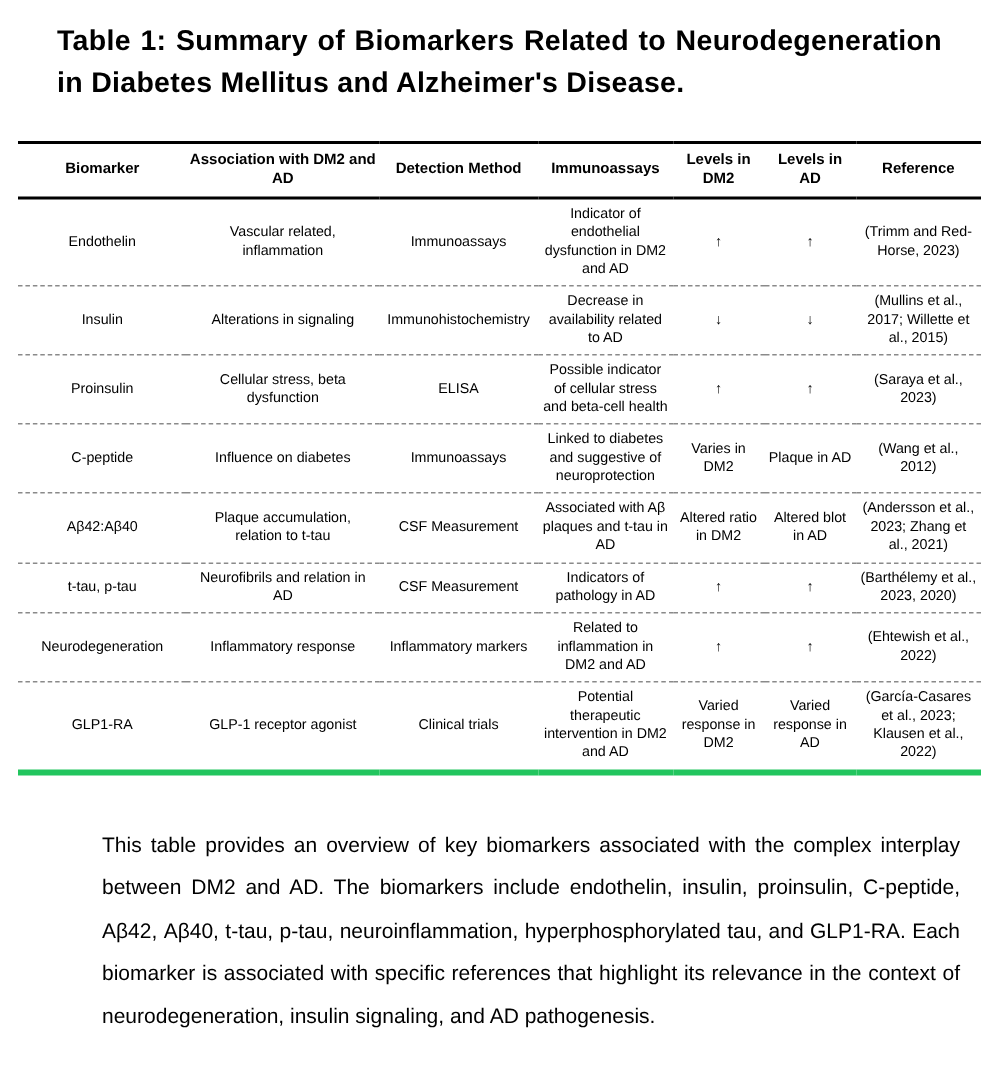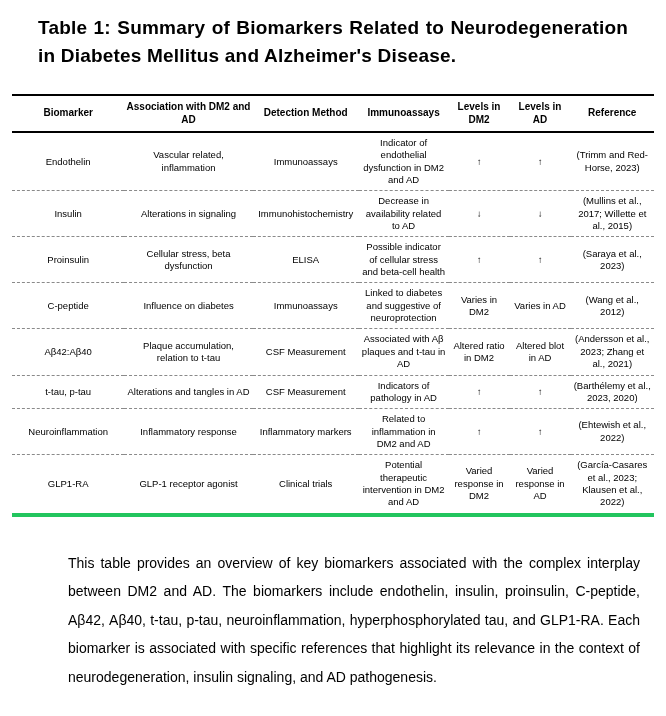--- a/index.html
+++ b/index.html
@@ -113,43 +113,43 @@
         <td>↑</td>
         <td>↑</td>
         <td class="c-ref">(Saraya et al., 2023)</td>
       </tr>
       <tr>
         <td>C-peptide</td>
         <td>Influence on diabetes</td>
         <td>Immunoassays</td>
         <td>Linked to diabetes and suggestive of neuroprotection</td>
         <td>Varies in DM2</td>
-        <td>Varies in AD</td>
+        <td>Plaque in AD</td>
         <td class="c-ref">(Wang et al., 2012)</td>
       </tr>
       <tr>
         <td>Aβ42:Aβ40</td>
         <td>Plaque accumulation, relation to t-tau</td>
         <td>CSF Measurement</td>
         <td>Associated with Aβ plaques and t-tau in AD</td>
         <td>Altered ratio in DM2</td>
         <td>Altered blot in AD</td>
         <td class="c-ref">(Andersson et al., 2023; Zhang et al., 2021)</td>
       </tr>
       <tr>
         <td>t-tau, p-tau</td>
-        <td>Alterations and tangles in AD</td>
+        <td>Neurofibrils and relation in AD</td>
         <td>CSF Measurement</td>
         <td>Indicators of pathology in AD</td>
         <td>↑</td>
         <td>↑</td>
         <td class="c-ref">(Barthélemy et al., 2023, 2020)</td>
       </tr>
       <tr>
-        <td>Neuroinflammation</td>
+        <td>Neurodegeneration</td>
         <td>Inflammatory response</td>
         <td>Inflammatory markers</td>
         <td>Related to inflammation in DM2 and AD</td>
         <td>↑</td>
         <td>↑</td>
         <td class="c-ref">(Ehtewish et al., 2022)</td>
       </tr>
       <tr>
         <td>GLP1-RA</td>
         <td>GLP-1 receptor agonist</td>

